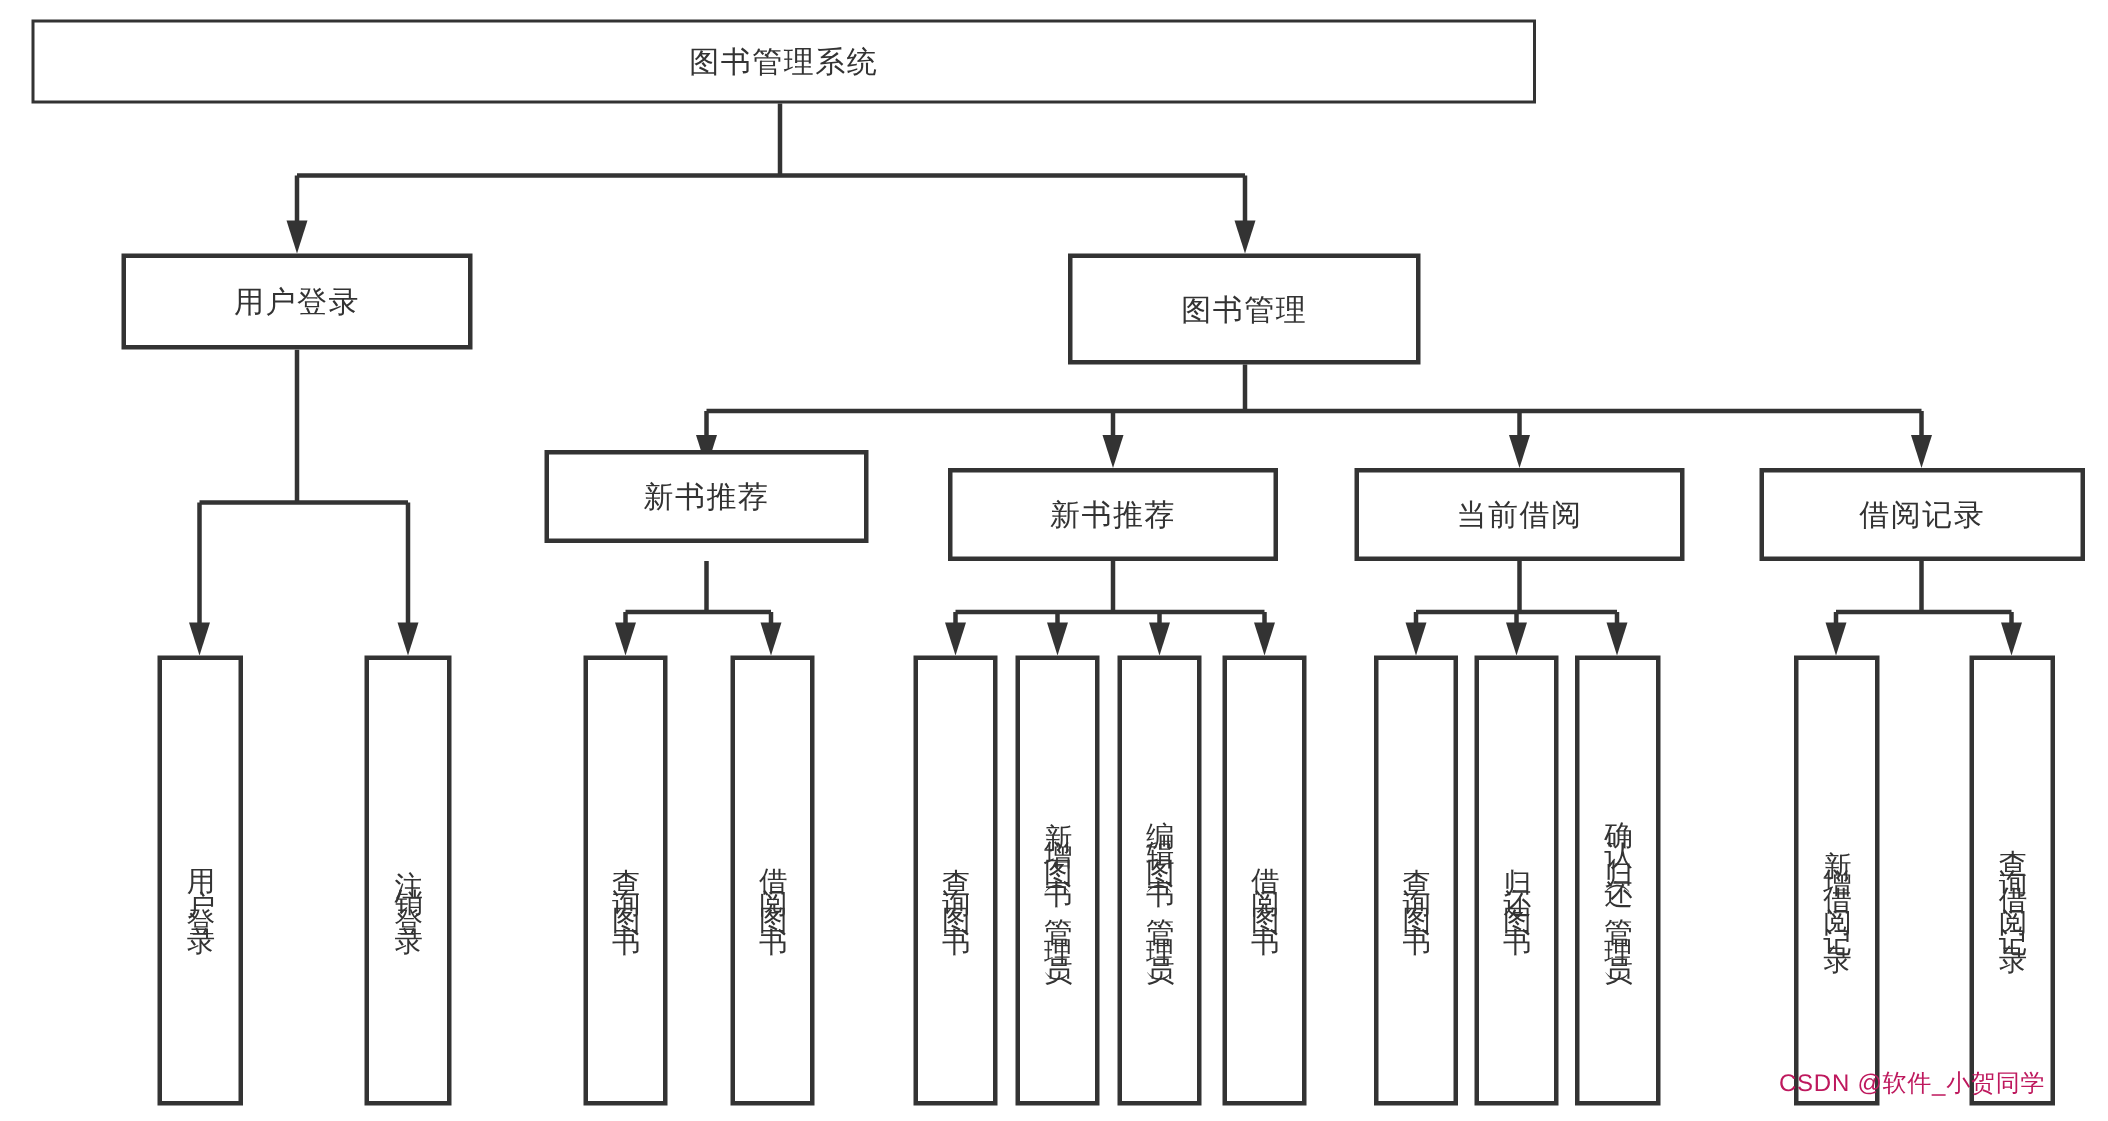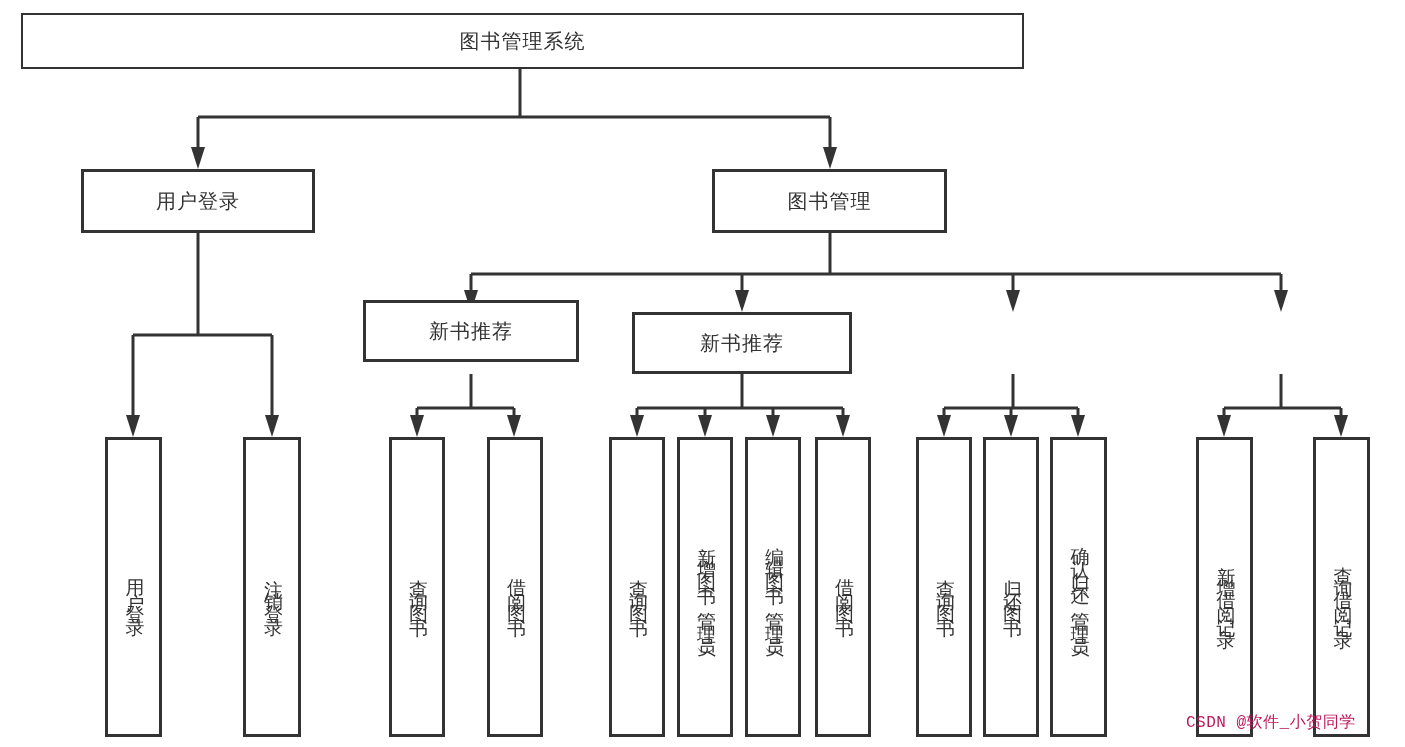--- a/index.html
+++ b/index.html
@@ -1,21 +1,21 @@
 <!DOCTYPE html>
 <html><head>
 <meta charset="utf-8">
 <style>
   html, body { margin: 0; padding: 0; background: #ffffff; }
   .canvas {
     position: relative;
     width: 1405px;
     height: 747px;
     background: #ffffff;
-    font-family: Liberation Mono, monospace;
+    font-family: Liberation Sans, sans-serif;
     color: #333333;
     overflow: hidden;
   }
   svg.wires {
     position: absolute;
     left: 0; top: 0;
     width: 1405px; height: 747px;
   }
   .node {
     position: absolute;
@@ -126,24 +126,26 @@
       <path d="M1011 437 L1004 415 L1018 415 Z"></path>
       <path d="M1078 437 L1071 415 L1085 415 Z"></path>
       <path d="M1224 437 L1217 415 L1231 415 Z"></path>
       <path d="M1341 437 L1334 415 L1348 415 Z"></path>
     </g>
   </svg>
 
   <div class="node root" style="left:21px; top:13px; width:1003px; height:56px;">图书管理系统</div>
 
   <div class="node" style="left:81px; top:169px; width:234px; height:64px;">用户登录</div>
-  <div class="node" style="left:712px; top:169px; width:235px; height:64px;">图书管理</div>
+  <div class="node" style="left:712px; top:169px; width:235px; height:74px;">图书管理</div>
 
   <div class="node" style="left:363px; top:300px; width:216px; height:62px;">新书推荐</div>
   <div class="node" style="left:632px; top:312px; width:220px; height:62px;">新书推荐</div>
+  <div class="node" style="left:903px; top:312px; width:220px; height:62px;">当前借阅</div>
+  <div class="node" style="left:1173px; top:312px; width:217px; height:62px;">借阅记录</div>
 
   <div class="node vert" style="left:105px; top:437px; width:57px; height:300px;">用户登录</div>
   <div class="node vert" style="left:243px; top:437px; width:58px; height:300px;">注销登录</div>
 
   <div class="node vert" style="left:389px; top:437px; width:56px; height:300px;">查询图书</div>
   <div class="node vert" style="left:487px; top:437px; width:56px; height:300px;">借阅图书</div>
 
   <div class="node vert" style="left:609px; top:437px; width:56px; height:300px;">查询图书</div>
   <div class="node vert" style="left:677px; top:437px; width:56px; height:300px;">新增图书（管理员）</div>
   <div class="node vert" style="left:745px; top:437px; width:56px; height:300px;">编辑图书（管理员）</div>

